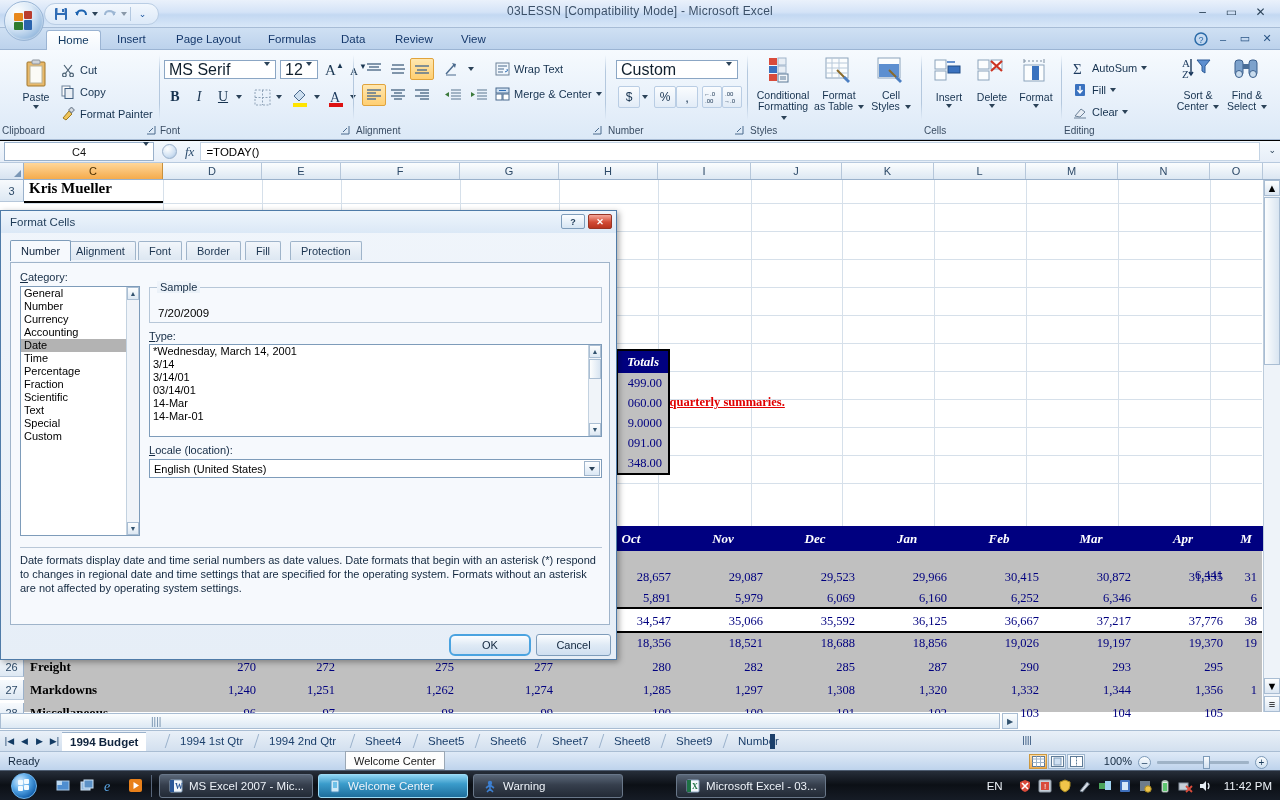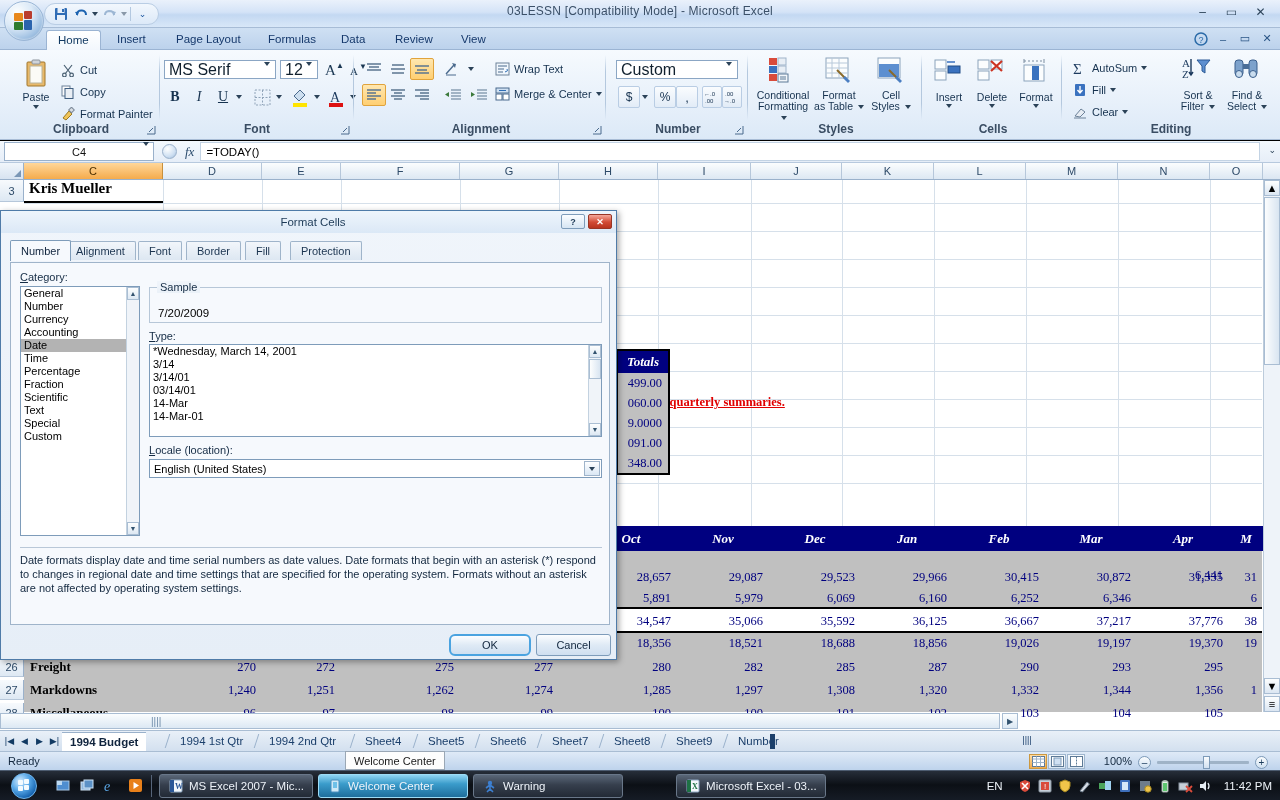--- a/index.html
+++ b/index.html
@@ -68,22 +68,22 @@
   .help-row .hb { width:18px; height:17px; display:flex;align-items:center;justify-content:center; color:#2b5686; font-size:11px;}
 
   
   .ribbon {
     position:absolute; left:0; top:50px; width:1280px; height:90px;
     background: linear-gradient(180deg,#f6fafe 0%, #e7f0fa 60%, #dce9f7 100%);
     border-bottom:1px solid #a9bdd6;
   }
   .grp { position:absolute; top:2px; height:85px; }
   .grp .glabel {
-    position:absolute; bottom:1px; width:100%; text-align:center;
-    font-size:12px; color:#3a4d63;font-weight:bold;
+    position:absolute; bottom:1px; width:100%; 
+    font-size:10px; color:#3a4d63;
   }
   .grp .gdiv {
     position:absolute; right:0; top:3px; bottom:17px; width:1px;
     background: linear-gradient(180deg, rgba(160,185,212,0) 0%, #b4c8de 25%, #b4c8de 75%, rgba(160,185,212,0) 100%);
   }
   .dlglaunch { position:absolute; bottom:2px; right:4px; width:9px; height:9px; color:#4a6a8d; font-size:8px; }
 
   .btn-lbl { font-size:11px; color:#16324f; }
   .mini { display:flex; align-items:center; gap:4px; height:20px; padding:0 3px; }
   .miniicon { width:15px; height:15px; position:relative; flex:none; }
@@ -230,21 +230,21 @@
   .clock { color:#eef3f9; font-size:11.5px; margin-left:6px; }
   .langbox { color:#eef3f9; font-size:11.5px; margin-right:10px; }
 
   
   .dialog {
     position:absolute; left:0; top:210px; width:617px; height:450px;
     background: linear-gradient(180deg,#f0f5fb,#e6eef7);
     border:1px solid #4f7ba8; box-shadow: 2px 2px 6px rgba(0,0,0,.35); z-index:50;
   }
   .dlg-title { position:absolute; left:0; top:0; width:100%; height:22px;
-    background: linear-gradient(180deg,#eef5fc,#dbe8f6); display:flex; align-items:center;justify-content:center; }
+    background: linear-gradient(180deg,#eef5fc,#dbe8f6); display:flex; align-items:center; }
   .dlg-title .t { margin-left:9px; font-size:11.5px; color:#1d3a57; }
   .dlg-btns { position:absolute; right:4px; top:3px; display:flex; gap:3px; }
   .dlg-btns .b { width:24px; height:15px; border:1px solid #7e9cba; border-radius:2px;
     background: linear-gradient(180deg,#fbfdff,#d6e5f3); display:flex;align-items:center;justify-content:center;
     font-size:9px; color:#1d3a57; font-weight:bold; }
   .dlg-btns .b.close { background: linear-gradient(180deg,#f5a89a,#d24b35 55%, #b8341f);
     border-color:#983525; color:#fff; }
 
   .dtabs { position:absolute; left:10px; top:241px; height:20px; z-index:51; }
   .dtab { position:absolute; top:0; height:19px; line-height:18px; padding:0 10px;
@@ -723,21 +723,21 @@
       <div class="bigbtn" style="left:110px; top:4px; width:48px;">
         <div class="bi">
           <svg width="30" height="28" viewBox="0 0 30 28">
               <text x="0" y="11" font-size="11" font-family="Liberation Serif" fill="#1c3a5e">A</text>
               <text x="0" y="22" font-size="11" font-family="Liberation Serif" fill="#1c3a5e">Z</text>
               <path d="M9 3 v16 M7 16 l2 3 l2 -3" stroke="#1c3a5e" stroke-width="1.4" fill="none"></path>
               <path d="M15 4 h13 l-5 6 v7 l-3 -2 v-5 z" fill="#5d8fd0" stroke="#2c5a96"></path>
             </svg>
         </div>
         <div class="bt"><span>Sort &amp;</span><br>
-          <span>Filter</span>
+          <span>Center</span>
           <span class="caret" style="display:inline-block;vertical-align:middle;margin-left:2px"></span></div>
       </div>
       <div class="bigbtn" style="left:158px; top:4px; width:50px;">
         <div class="bi">
           <svg width="30" height="28" viewBox="0 0 30 28">
               <rect x="4" y="4" width="8" height="16" rx="3" fill="#7da2cc" stroke="#3b5f8c"></rect>
               <rect x="18" y="4" width="8" height="16" rx="3" fill="#7da2cc" stroke="#3b5f8c"></rect>
               <rect x="12" y="8" width="6" height="5" fill="#4a6d97"></rect>
               <circle cx="8" cy="18" r="3.5" fill="#c9dcee" stroke="#3b5f8c"></circle>
               <circle cx="22" cy="18" r="3.5" fill="#c9dcee" stroke="#3b5f8c"></circle>

